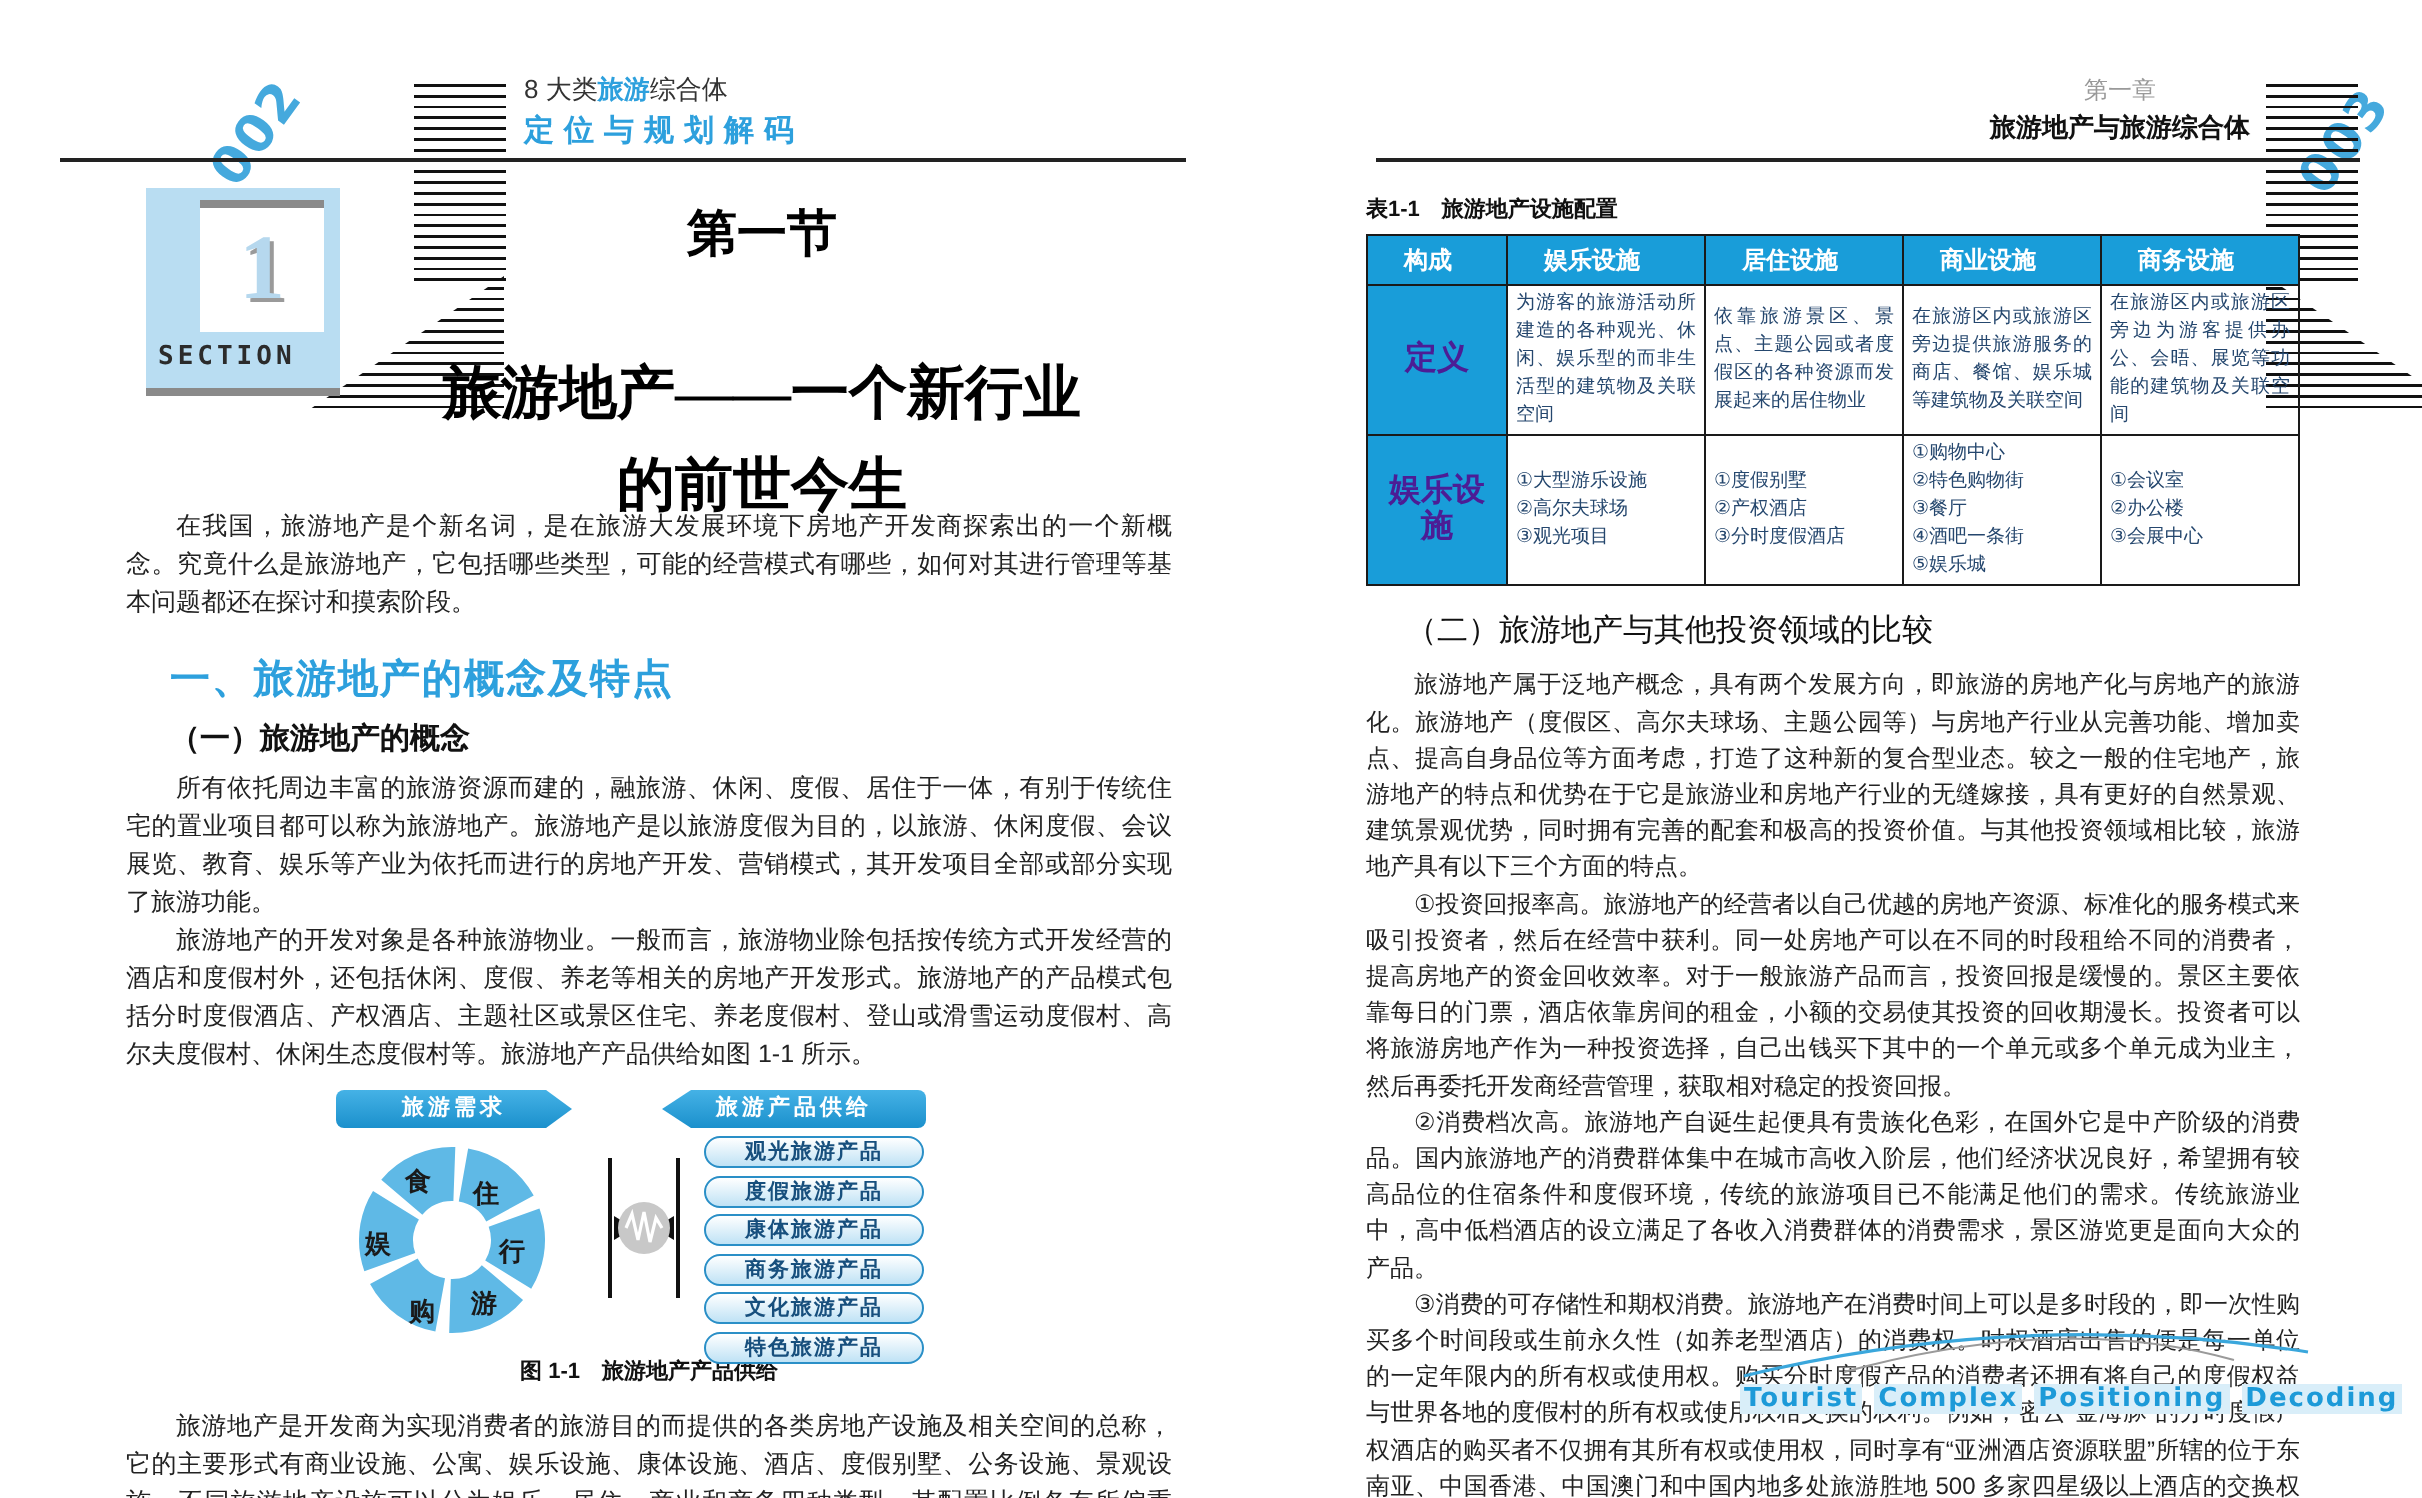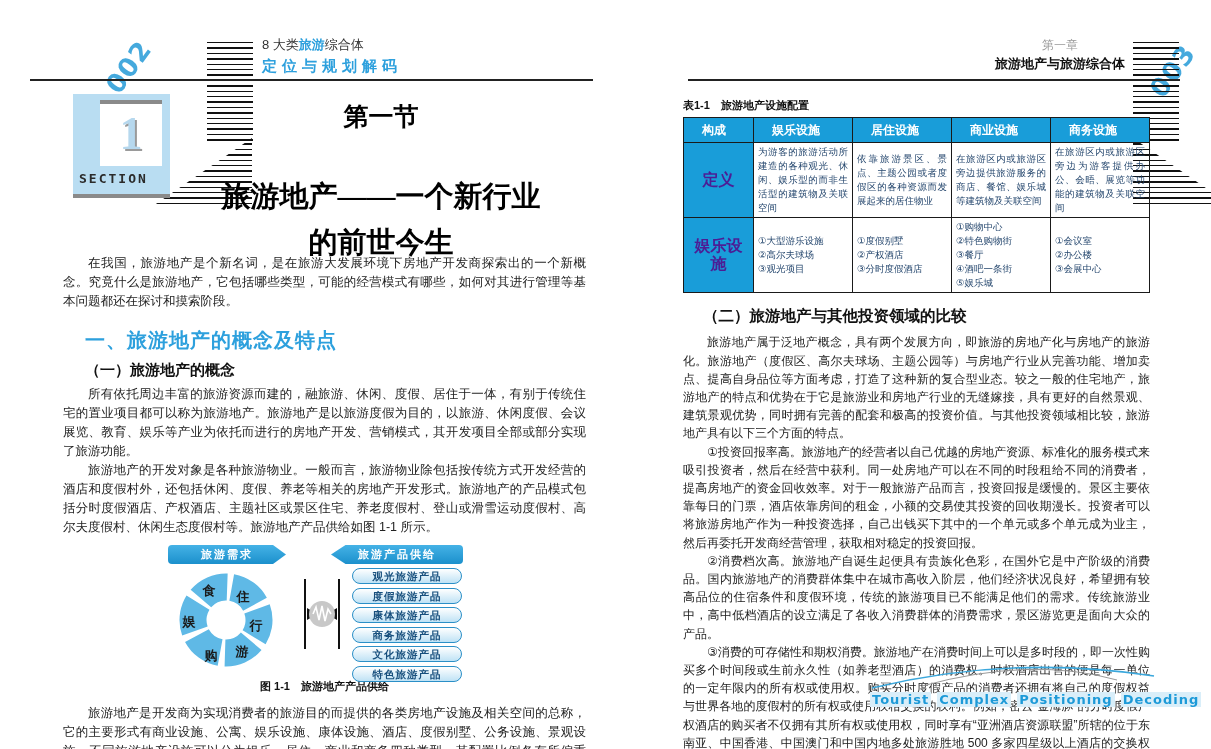--- a/index.html
+++ b/index.html
@@ -64,21 +64,21 @@
   .col-right{position:absolute;left:683px;top:96px;width:467px;font-size:12px;line-height:18.2px;
              text-align:justify;color:#222;}
   .col-right p{margin:0;text-indent:2em;}
   .tbl-title{font-size:11px;font-weight:bold;color:#111;margin-bottom:3px;text-align:left;}
   table.cfg{border-collapse:collapse;width:100%;table-layout:fixed;}
   table.cfg th,table.cfg td{border:1px solid #1a1a1a;padding:2px 4px;vertical-align:middle;}
   table.cfg th{background:#199dd9;color:#fff;font-size:12px;font-weight:bold;height:20px;padding-left:18px;}
   td.rowlabel{background:#199dd9;color:#4c1d95;font-size:16px;font-weight:bold;text-align:center;}
   td.cell{color:#25476e;font-size:9.5px;line-height:14px;text-align:justify;}
   td.cell .li{text-align:left;}
-  .h2r{font-size:15.5px;font-weight:bold;color:#111;margin:14px 0 8px 20px;text-align:left;}
+  .h2r{font-size:15.5px;font-weight:normal;color:#111;margin:14px 0 8px 20px;text-align:left;}
   
   .footer{position:absolute;left:862px;top:652px;width:300px;height:60px;}
   .swoosh{position:absolute;left:0;top:0;}
   .footer-words{position:absolute;left:8px;top:38px;white-space:nowrap;}
   .fw{display:inline-block;background:#d9eef9;color:#1d9ad8;font-size:13px;font-weight:bold;
       letter-spacing:1px;padding:0 2px;margin-right:6px;font-family:"DejaVu Sans",sans-serif;}
 </style>
 </head>
 <body>
 

